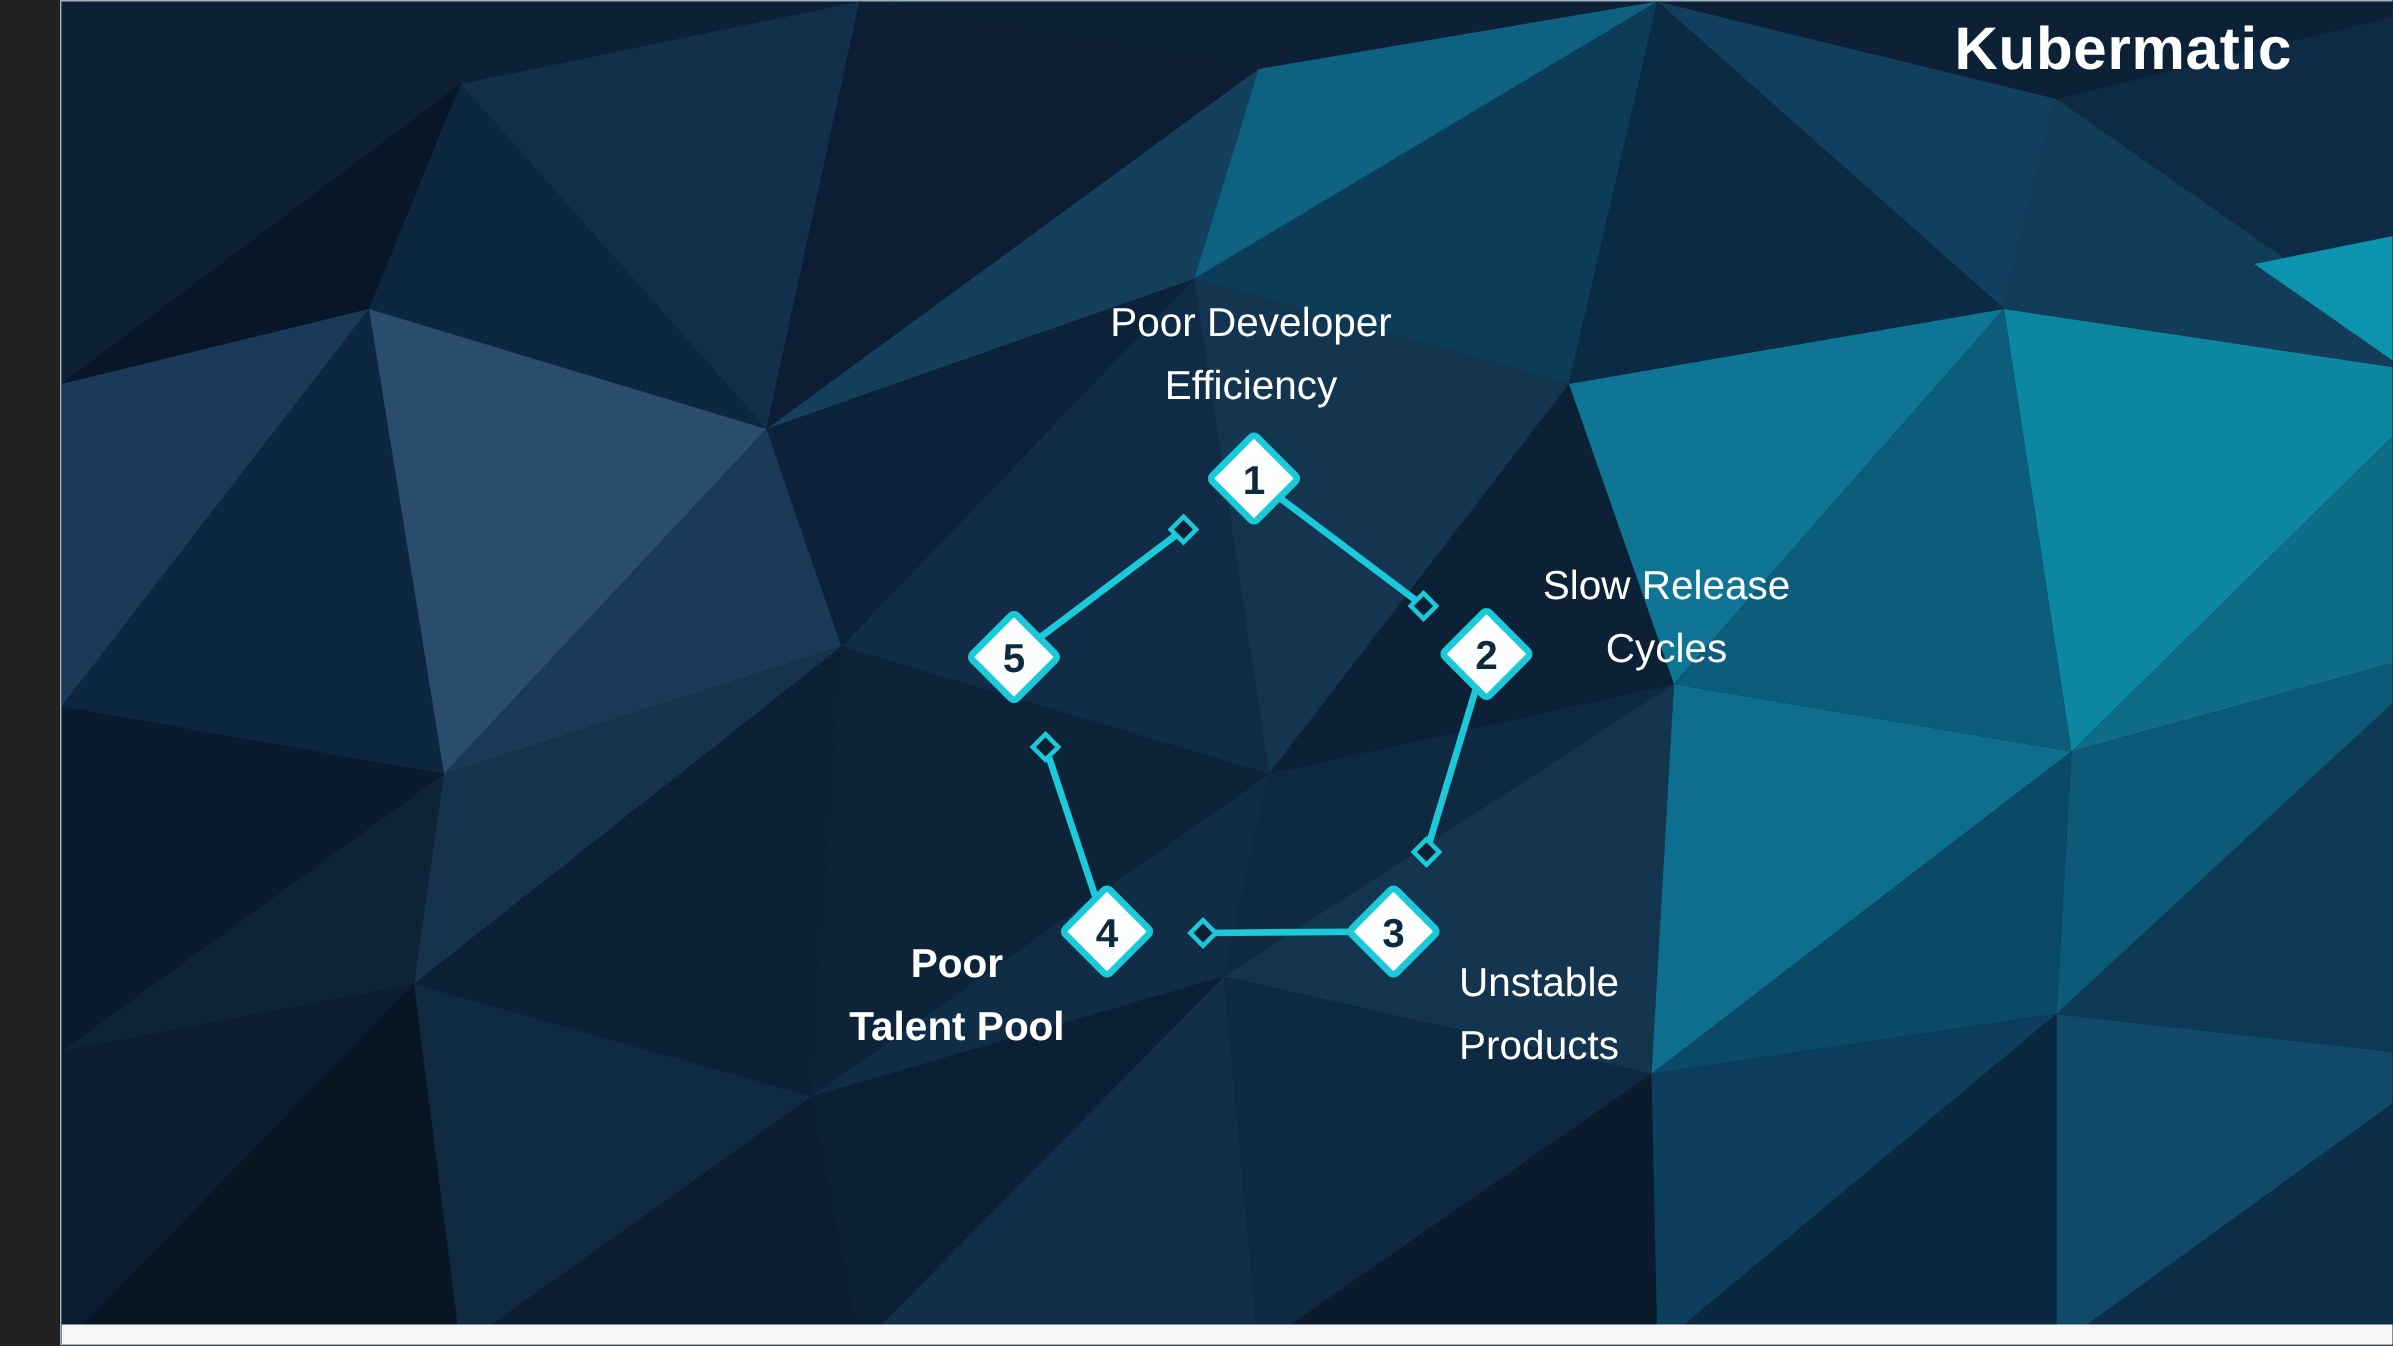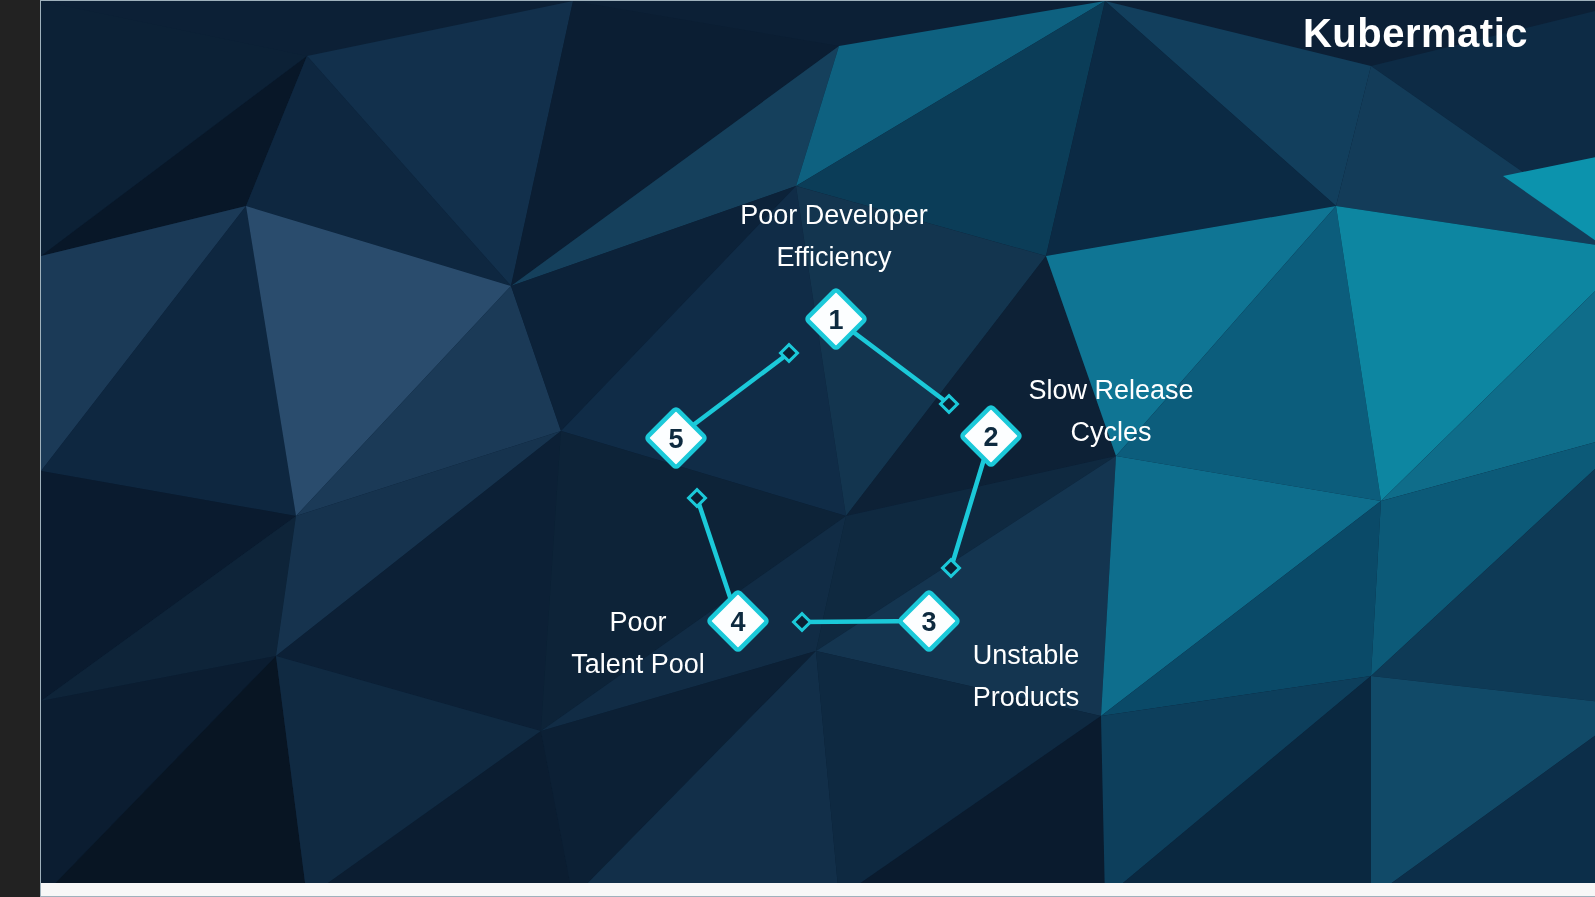--- a/index.html
+++ b/index.html
@@ -22,21 +22,21 @@
   .node-label {
     position: absolute; z-index: 3;
     width: 340px; transform: translateX(-50%);
     color: #FFFFFF; font-size: 27px; font-weight: 500;
     line-height: 42px; text-align: center;
     white-space: pre-line;
   }
   .label-1 { left: 793px;  top: 193px; }
   .label-2 { left: 1070px; top: 368px; }
   .label-3 { left: 985px;  top: 633px; }
-  .label-4 { left: 597px;  top: 600px; }
+  .label-4 { left: 597px;  top: 620px; font-weight: bold; }
   .label-5 { left: 516px;  top: 354px; }
   .bottom-bar {
     position: absolute; left: 0; right: 0; bottom: 0; height: 13px;
     background: #F7F7F7; z-index: 4;
   }
   .node-number {
     font-family: "Liberation Sans", sans-serif;
     font-weight: bold; font-size: 27px;
   }
 </style>

